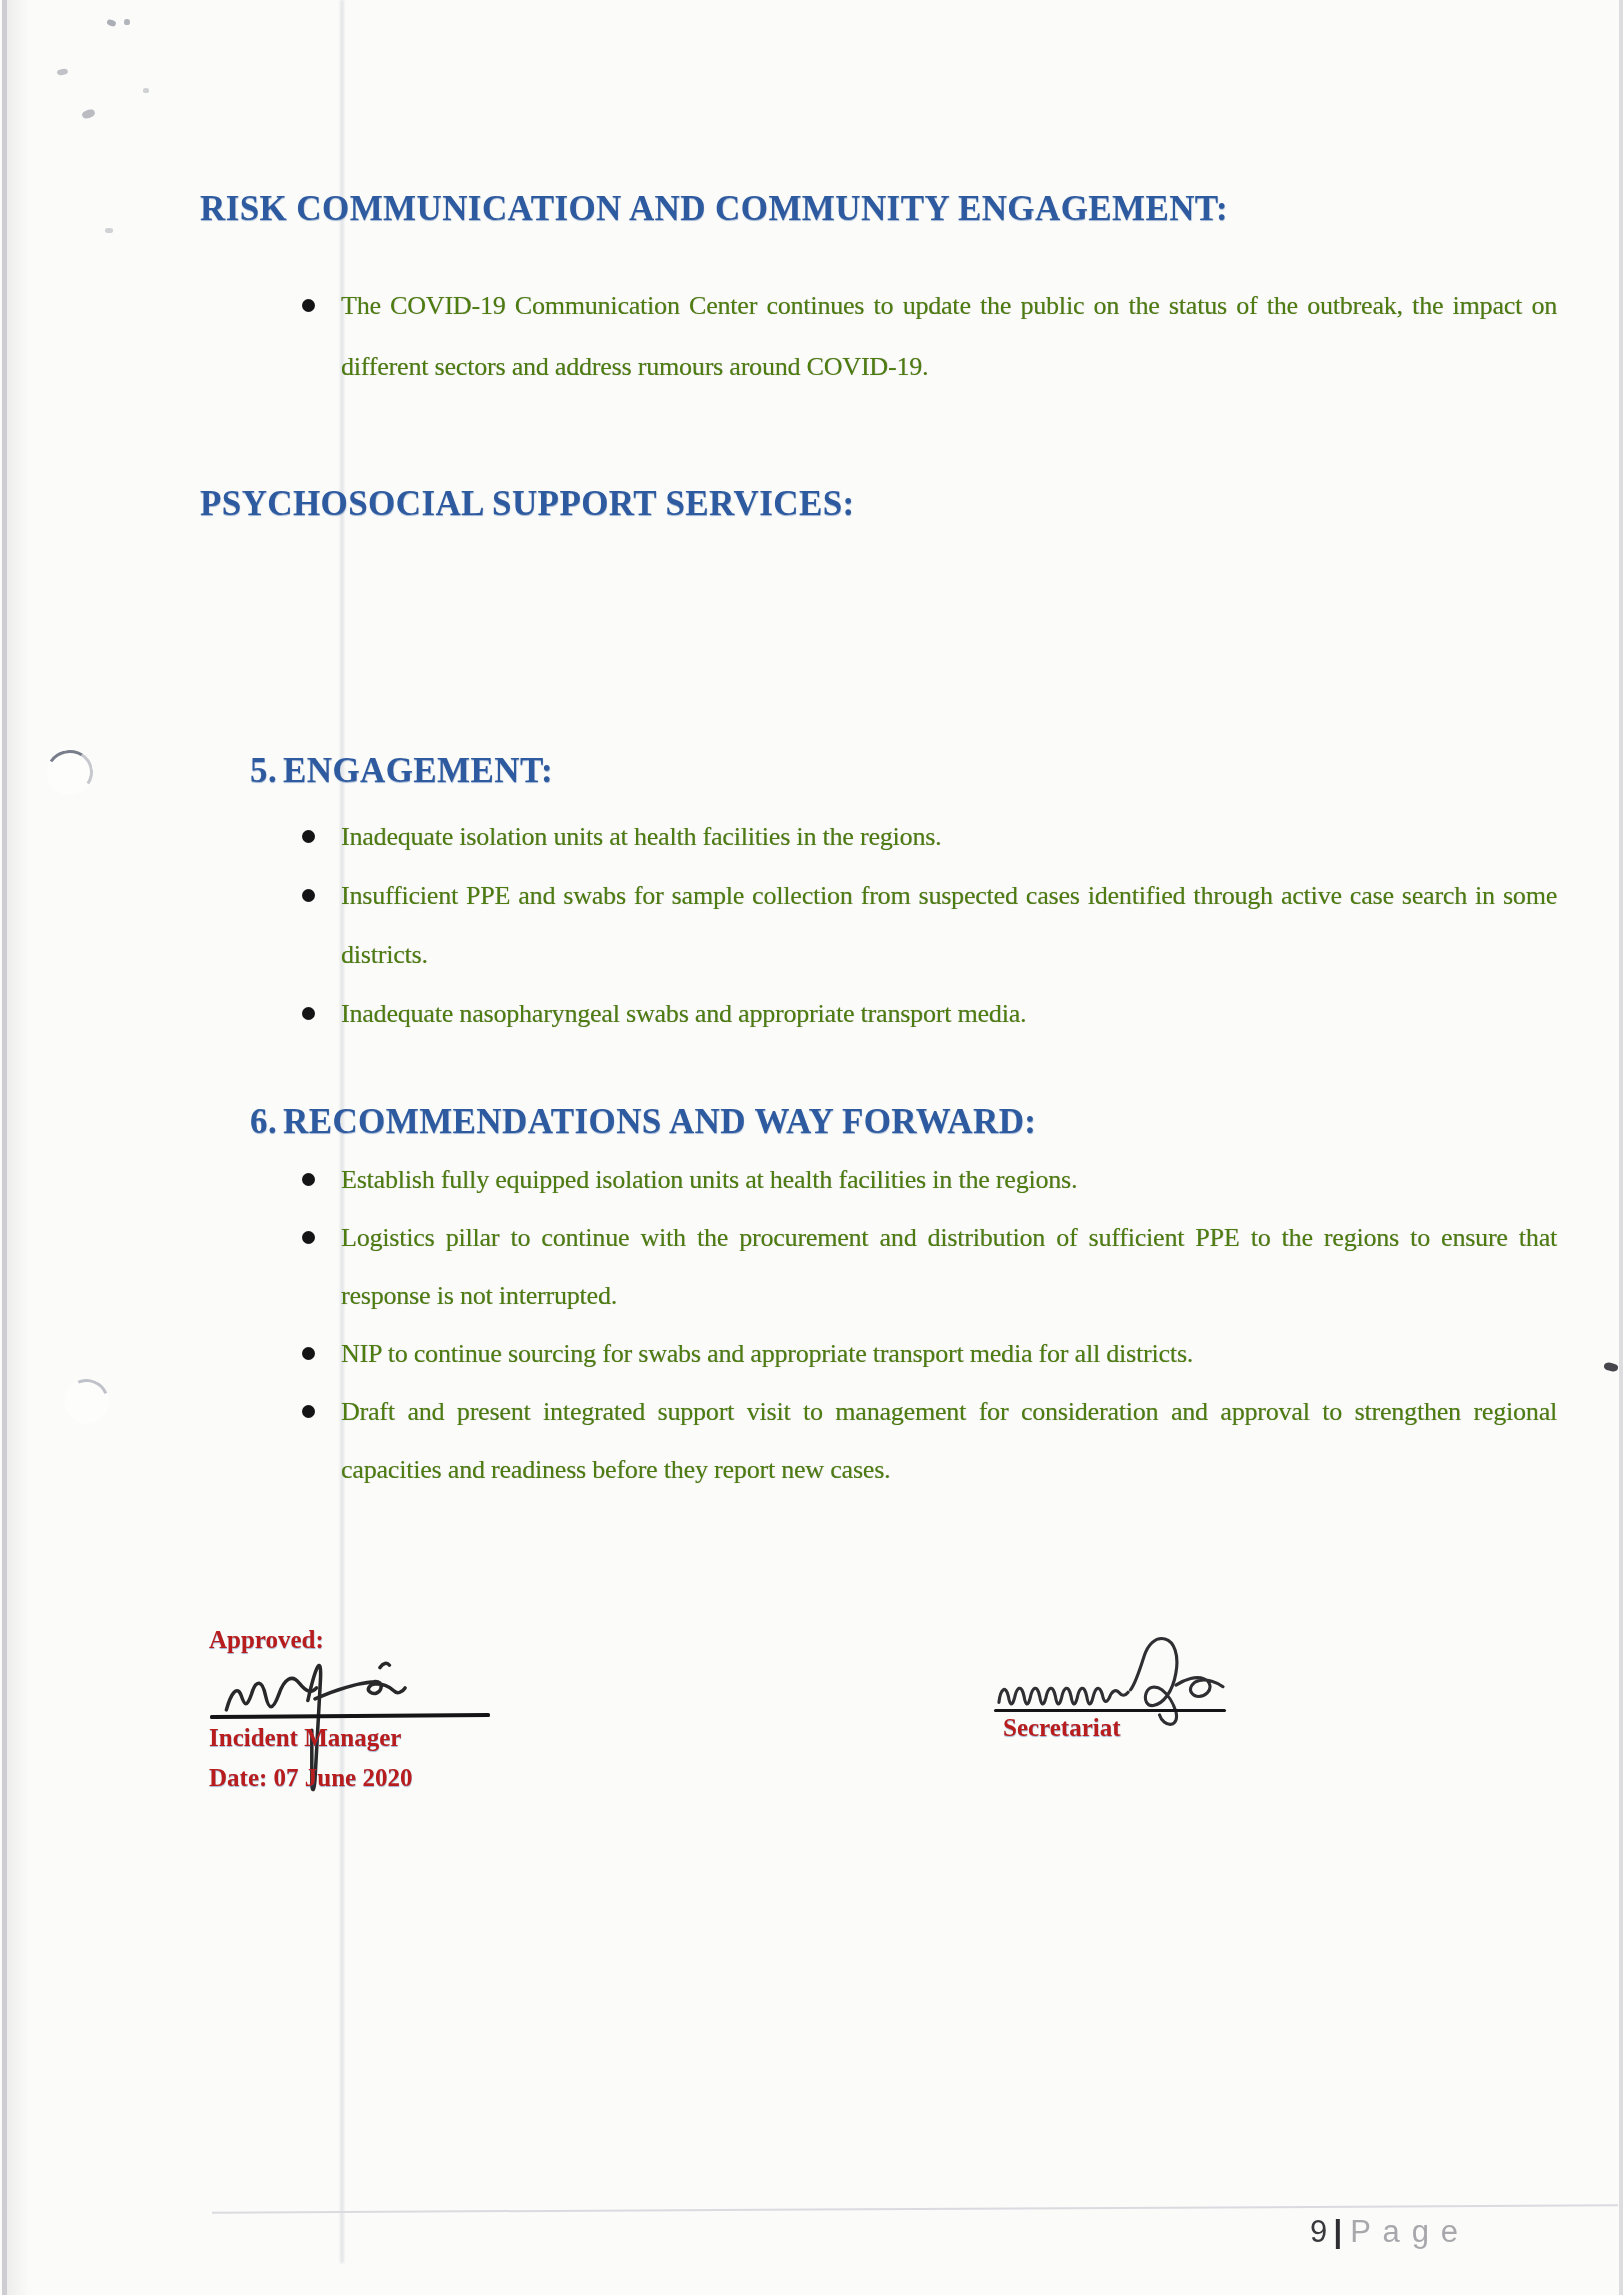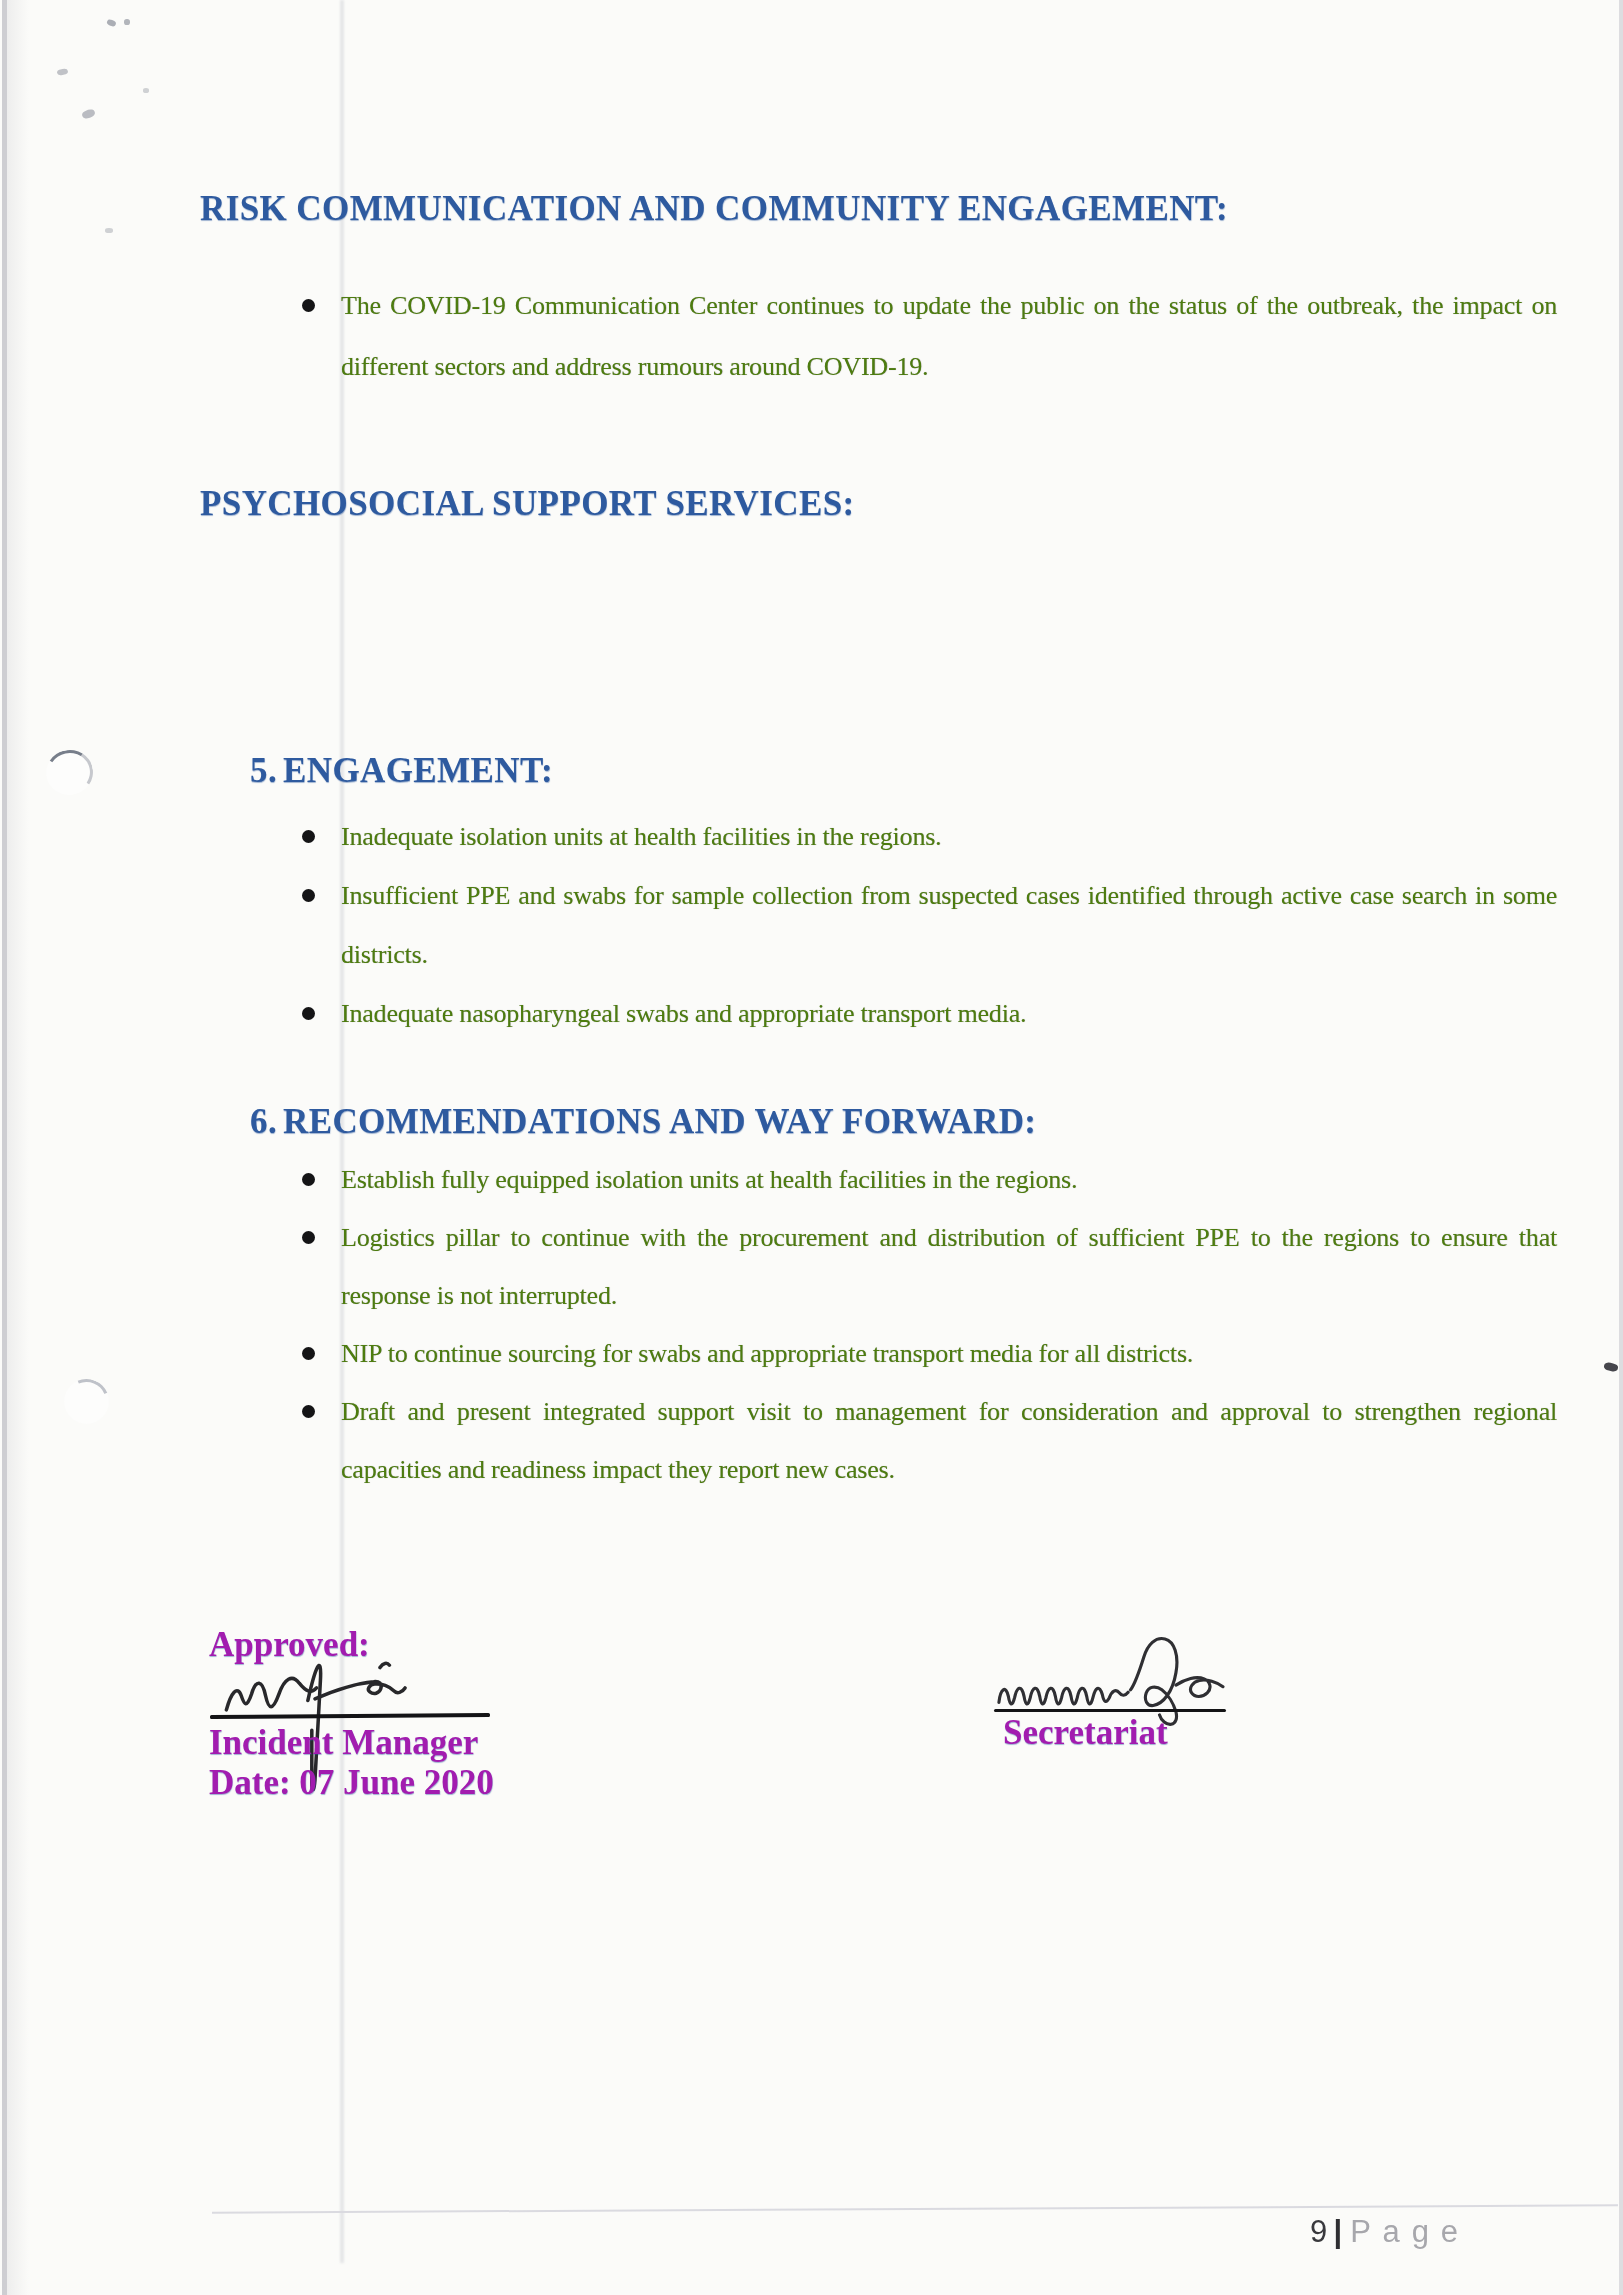--- a/index.html
+++ b/index.html
@@ -40,21 +40,21 @@
   .dotcol{flex:0 0 39px;position:relative;}
   .dot{position:absolute;left:0;width:13.4px;height:13.4px;border-radius:50%;background:#141416;
     top:calc(var(--lh)/2 - 7px);}
   .li-text{
     flex:1;font-size:26px;line-height:var(--lh);color:#4d7c0f;letter-spacing:-0.2px;
     text-align:justify;text-align-last:left;
     text-shadow:0.3px 0.4px 0.8px rgba(35,35,35,.38);
   }
 
   
-  .sig-label{position:absolute;color:#a21caf;font-weight:bold;font-size:35px;line-height:1;
+  .sig-label{position:absolute;color:#b91c1c;font-weight:bold;font-size:25px;line-height:1;
     white-space:nowrap;text-shadow:0.3px 0.5px 0.9px rgba(46,90,159,.45);}
   .sig-rule{position:absolute;background:#141416;border-radius:1.6px;}
   .sig-svg{position:absolute;}
 
   
   .footer-rule{position:absolute;left:212px;top:2208px;width:1406px;height:1.6px;
     background:#dadae0;transform:rotate(-.3deg);}
   .footer{position:absolute;left:1310px;top:2216px;
     font-family:"Liberation Sans","DejaVu Sans",sans-serif;font-size:31px;line-height:1;
     white-space:nowrap;}
@@ -138,21 +138,21 @@
     <div class="li">
       <span class="dotcol">
           <span class="dot"></span>
         </span>
       <span class="li-text">NIP to continue sourcing for swabs and appropriate transport media for all districts.</span>
     </div>
     <div class="li">
       <span class="dotcol">
           <span class="dot"></span>
         </span>
-      <span class="li-text">Draft and present integrated support visit to management for consideration and approval to strengthen regional capacities and readiness impact they report new cases.</span>
+      <span class="li-text">Draft and present integrated support visit to management for consideration and approval to strengthen regional capacities and readiness before they report new cases.</span>
     </div>
   </div>
 
   <div class="sig-label" style="left:209px;top:1627px;">Approved:</div>
 
   <svg class="sig-svg" style="left:220px;top:1655px;" width="204" height="145" viewBox="0 0 260 185">
     <g fill="none" stroke="#17171a" stroke-width="4.5" stroke-linecap="round" stroke-linejoin="round" opacity="0.92">
       <path d="M8,70 C14,48 22,38 27,52 C31,64 34,68 40,50 C46,30 54,32 58,52 C62,70 67,72 75,50 C82,30 92,24 101,36 C109,46 116,50 123,42"></path>
       <path d="M112,58 C116,40 120,24 124,16 C127,10 129,14 128,32 L121,160 C120,172 118,176 117,166 L117,96"></path>
       <path d="M121,56 C148,44 176,36 196,34 C203,33 207,37 205,43 C203,49 196,51 191,47 C187,44 190,38 197,37 C206,36 216,40 222,46 C226,50 232,48 236,42"></path>

